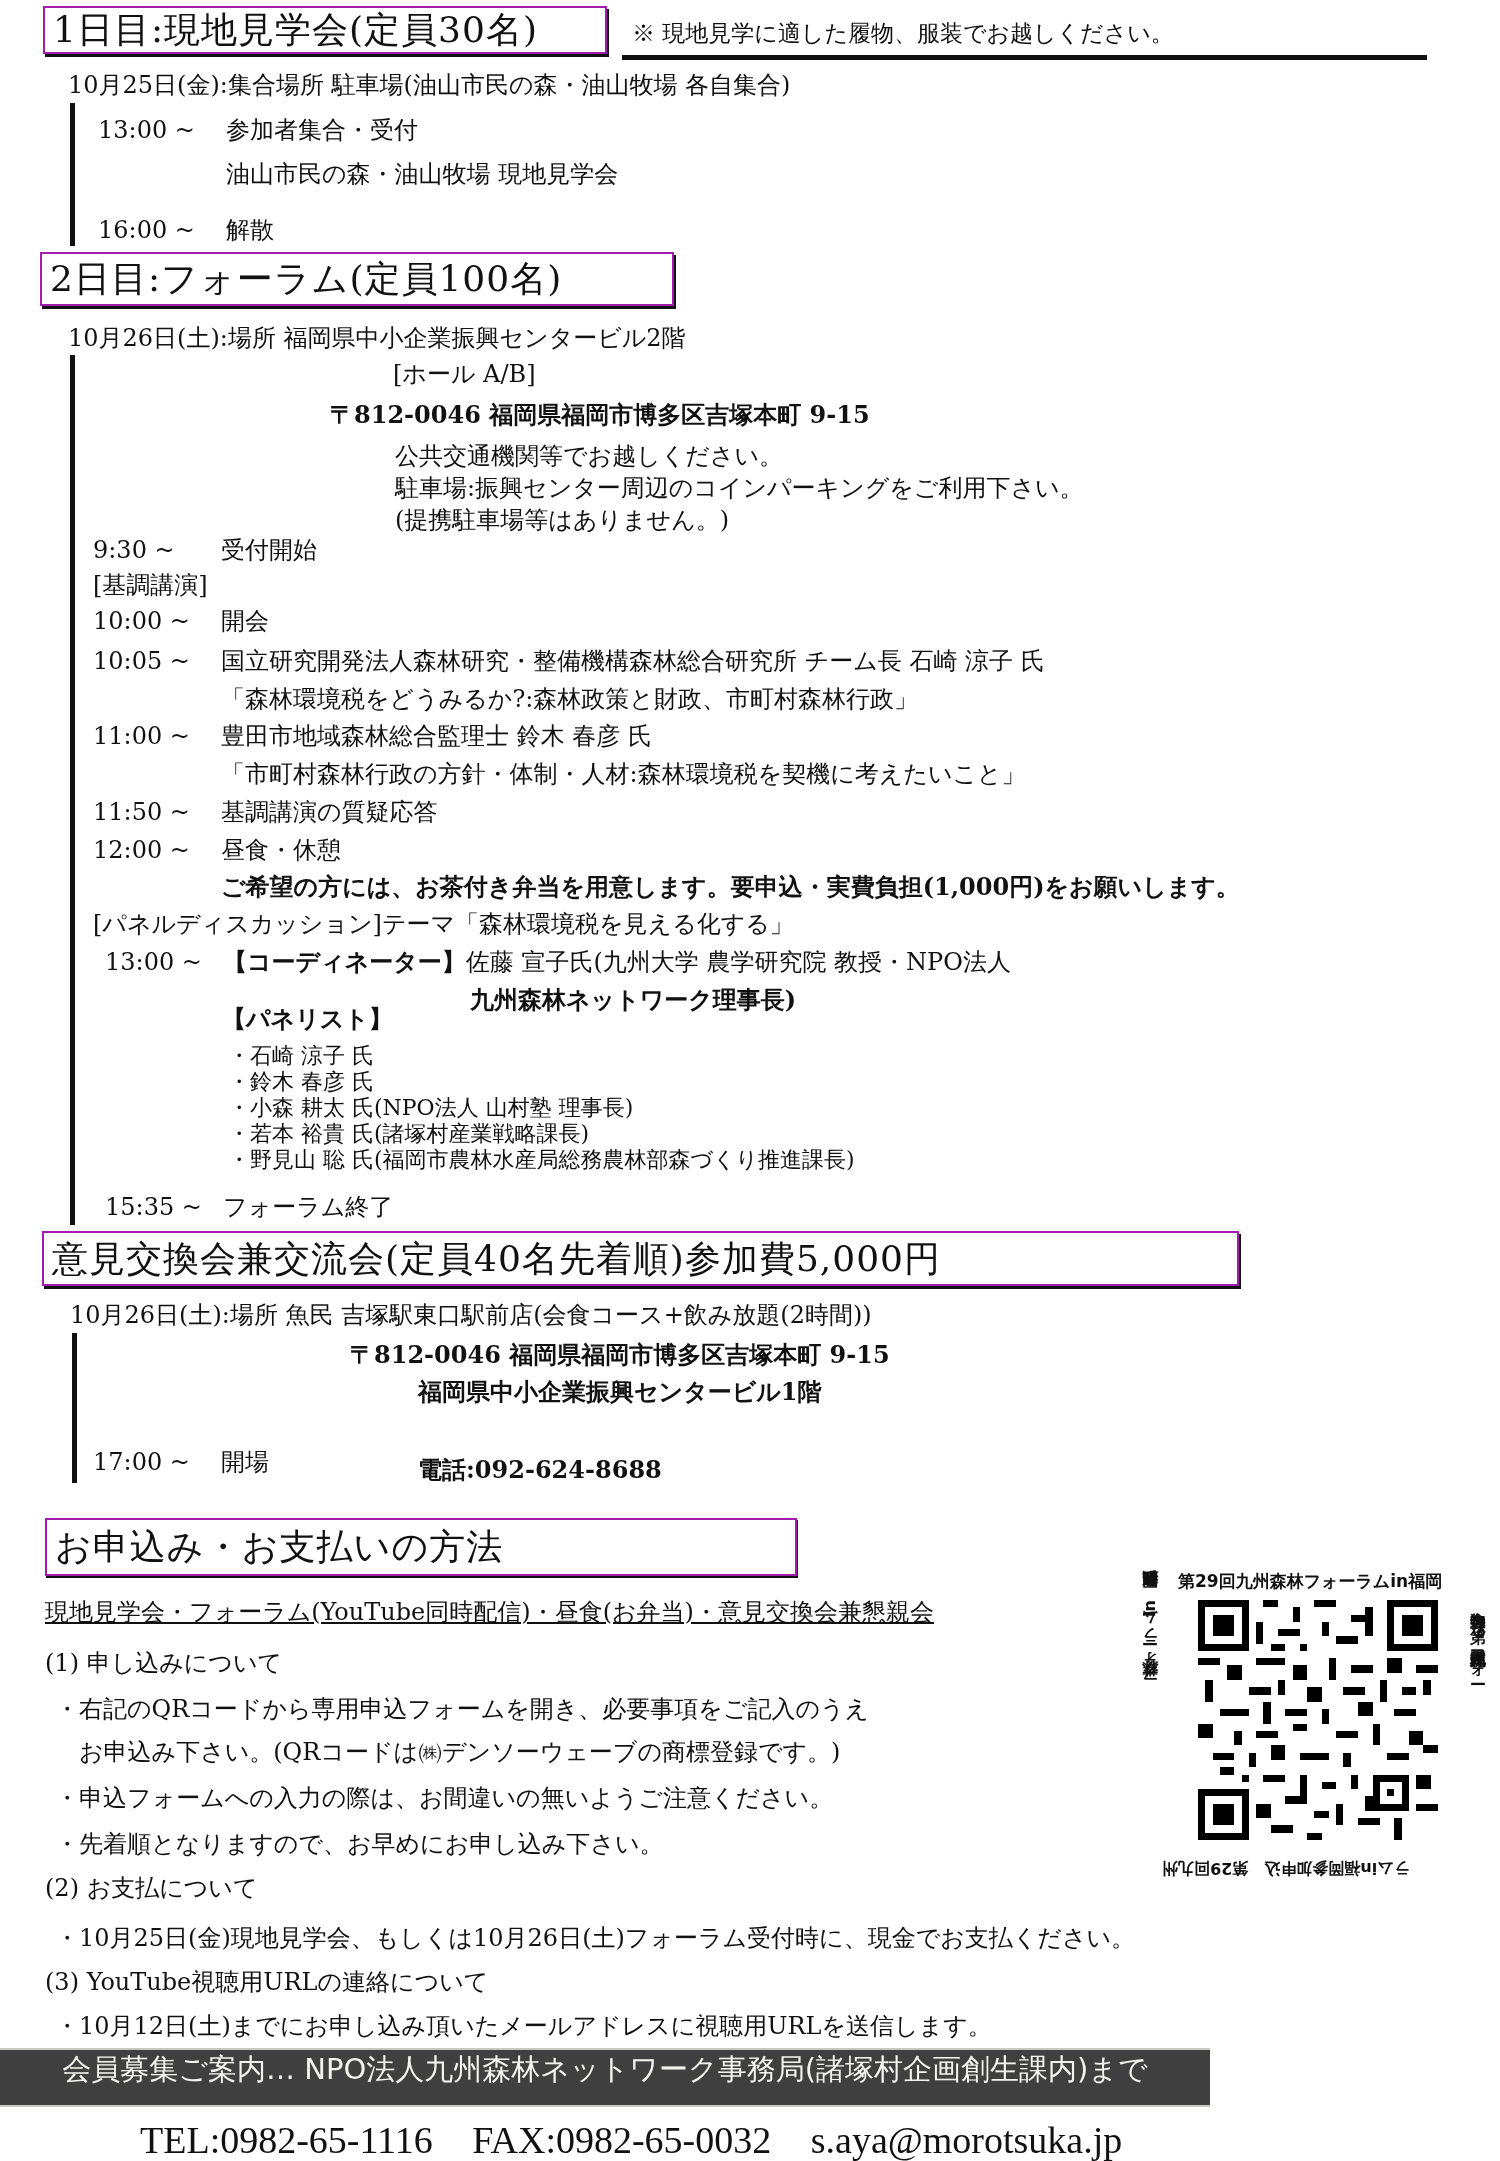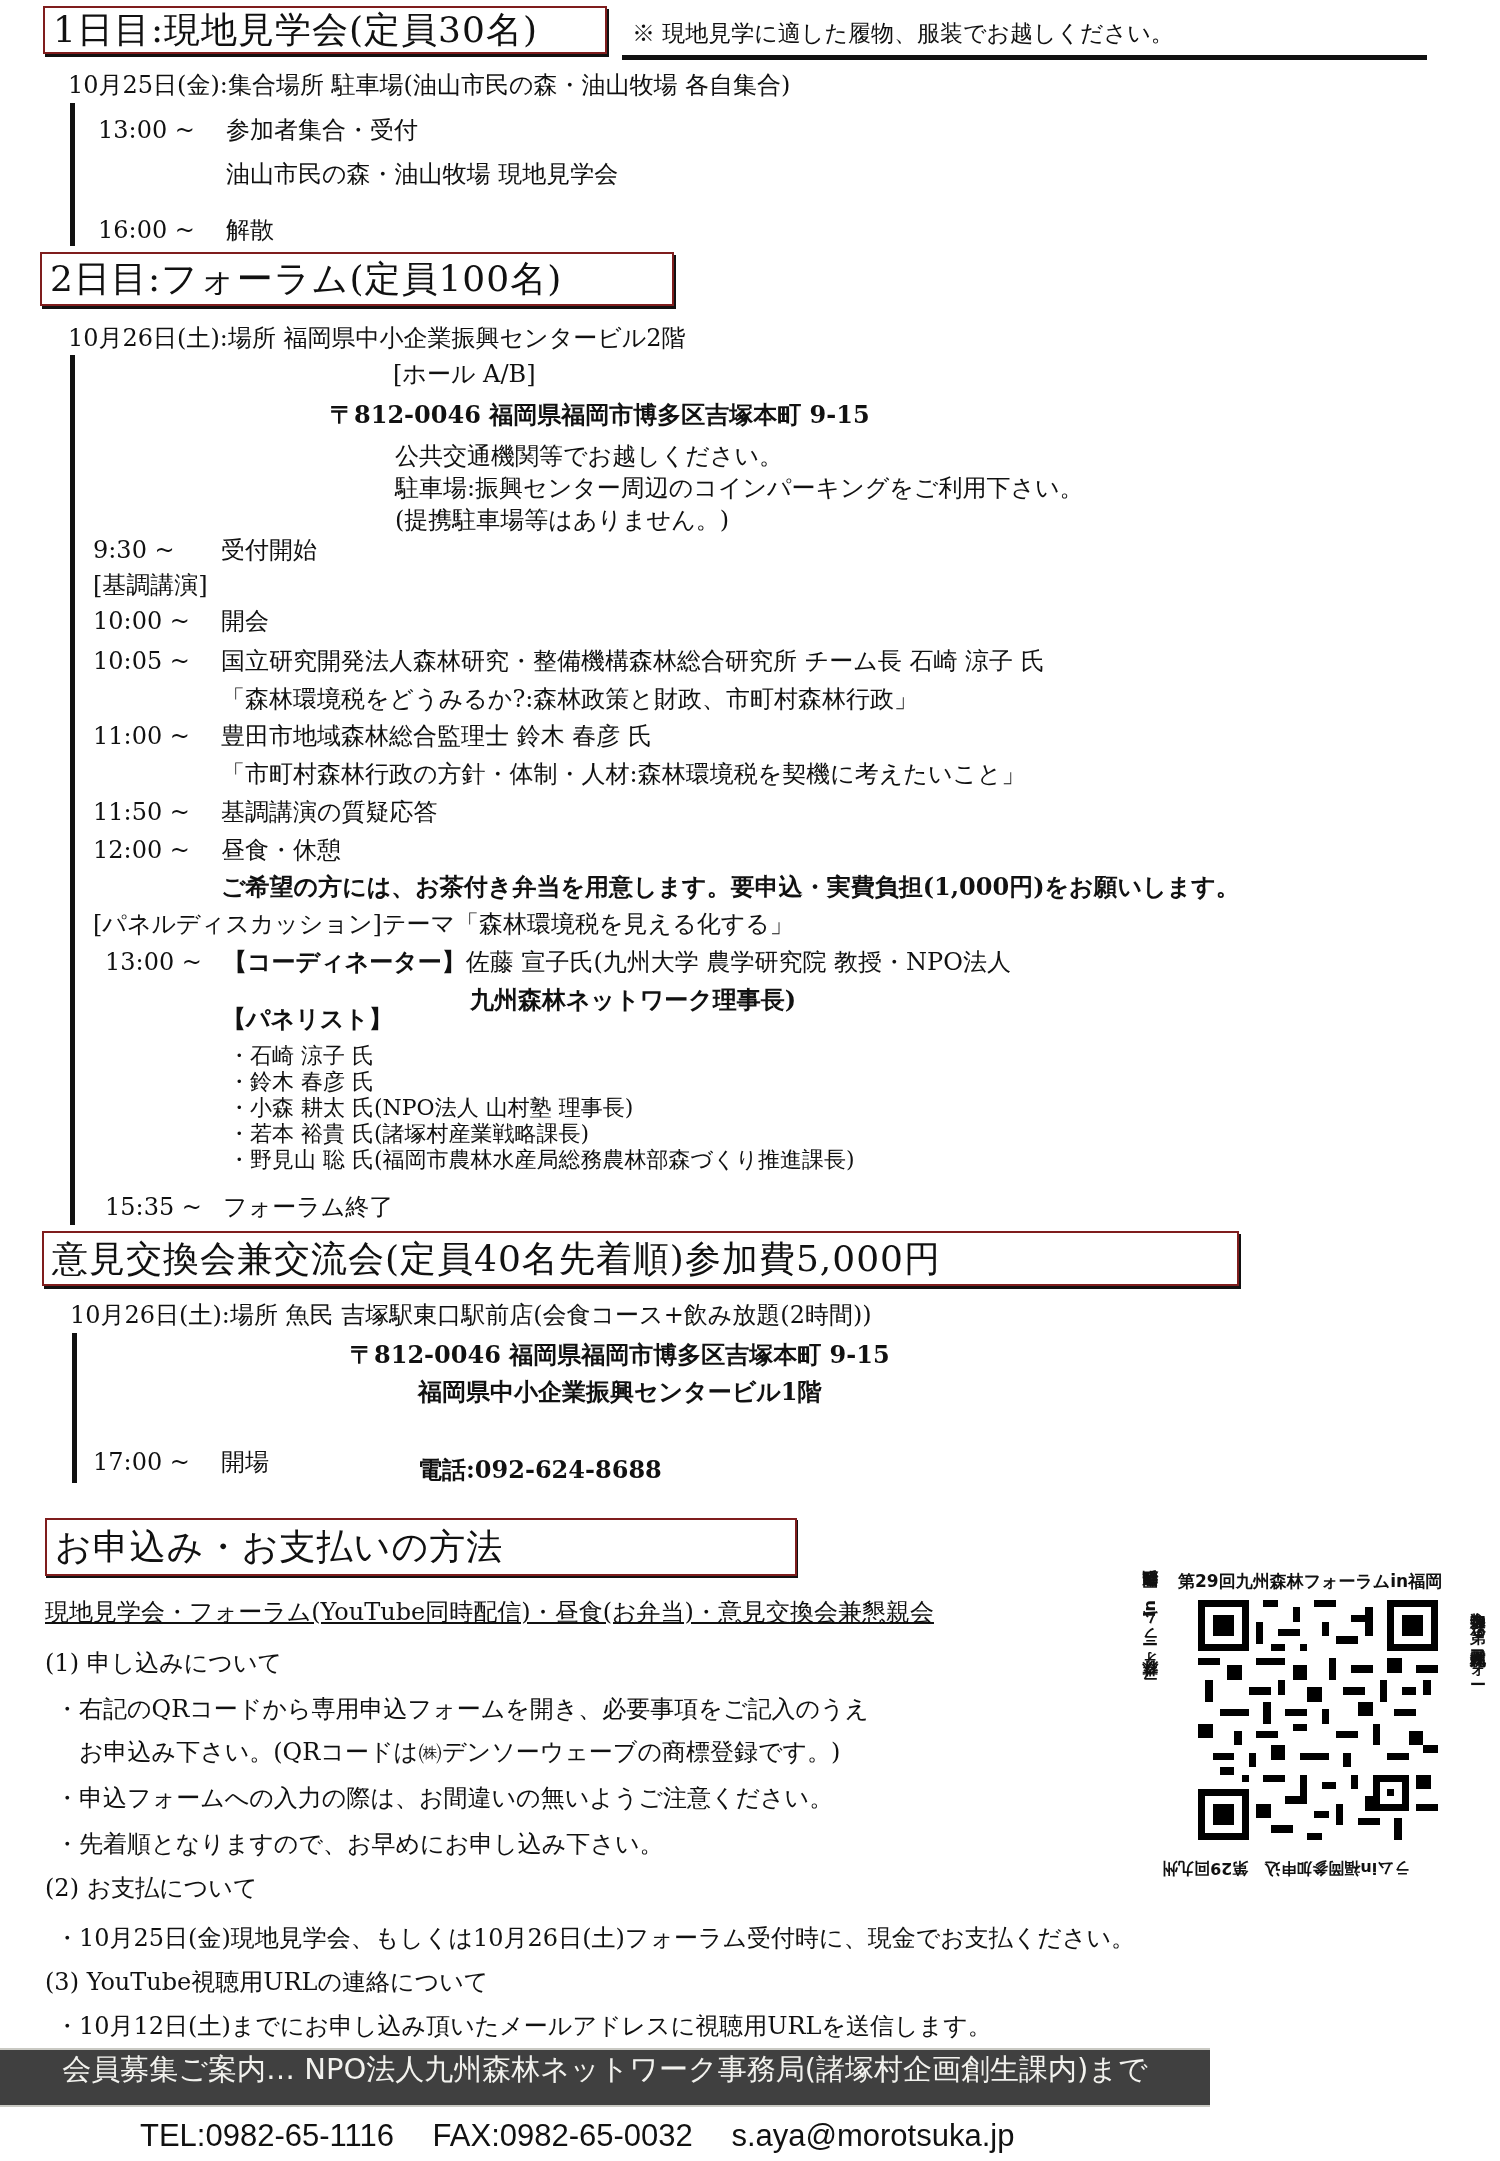--- a/index.html
+++ b/index.html
@@ -1,33 +1,33 @@
 <!DOCTYPE html>
 <html><head>
 <meta charset="utf-8">
 <style>
   html, body { margin:0; padding:0; background:#ffffff; }
   body { width:1500px; height:2161px; position:relative; overflow:hidden;
          font-family:"DejaVu Serif","Liberation Serif",serif; color:#111; }
   .abs { position:absolute; white-space:nowrap; }
-  .hbox { position:absolute; border:2px solid #7f1d1d; box-shadow:2px 3px 0 #111; background:#fff;
+  .hbox { position:absolute; border:2px solid #a21caf; box-shadow:2px 3px 0 #111; background:#fff;
           font-size:36px; line-height:1; padding-left:8px; display:flex; align-items:center;
           letter-spacing:1px; }
   .t { font-size:24px; line-height:1; }
   .t22 { font-size:22px; line-height:1; }
   .vbar { position:absolute; width:5px; background:#111; }
   .note-line { position:absolute; height:5px; background:#111; }
   .time { display:inline-block; width:118px; }
   .time2 { display:inline-block; width:128px; }
   .footer-bar { position:absolute; left:0; top:2048px; width:1210px; height:55px; background:#404040;
                 border-top:2px solid #c9c9c3; border-bottom:2px solid #c9c9c3;
                 color:#f2f2ee; font-family:"DejaVu Sans","Liberation Sans",sans-serif; font-size:29px;
                 display:flex; align-items:flex-start; justify-content:center; }
-  .contact { position:absolute; top:2118px; left:140px; font-family:Liberation Sans, sans-serif;
-             font-size:31px; color:#111; white-space:nowrap; }
+  .contact { position:absolute; top:2118px; left:140px; font-family:Liberation Serif, serif;
+             font-size:38px; color:#111; white-space:nowrap; }
   .contact span { margin-right:30px; }
   .qr-wrap { position:absolute; left:1140px; top:1560px; width:350px; height:320px; }
   .qr-top { position:absolute; left:38px; top:10px; font-family:"DejaVu Sans","Liberation Sans",sans-serif;
             font-weight:bold; font-size:17px; white-space:nowrap; }
   .qr-right { position:absolute; right:2px; top:40px; writing-mode:vertical-rl;
               font-family:"DejaVu Sans","Liberation Sans",sans-serif; font-weight:bold; font-size:16px; white-space:nowrap; }
   .qr-left { position:absolute; left:0; top:40px; writing-mode:vertical-rl; transform:rotate(180deg);
              font-family:"DejaVu Sans","Liberation Sans",sans-serif; font-weight:bold; font-size:16px; white-space:nowrap; }
   .qr-bottom { position:absolute; left:22px; bottom:2px; transform:rotate(180deg);
                font-family:"DejaVu Sans","Liberation Sans",sans-serif; font-weight:bold; font-size:16px; white-space:nowrap; }

